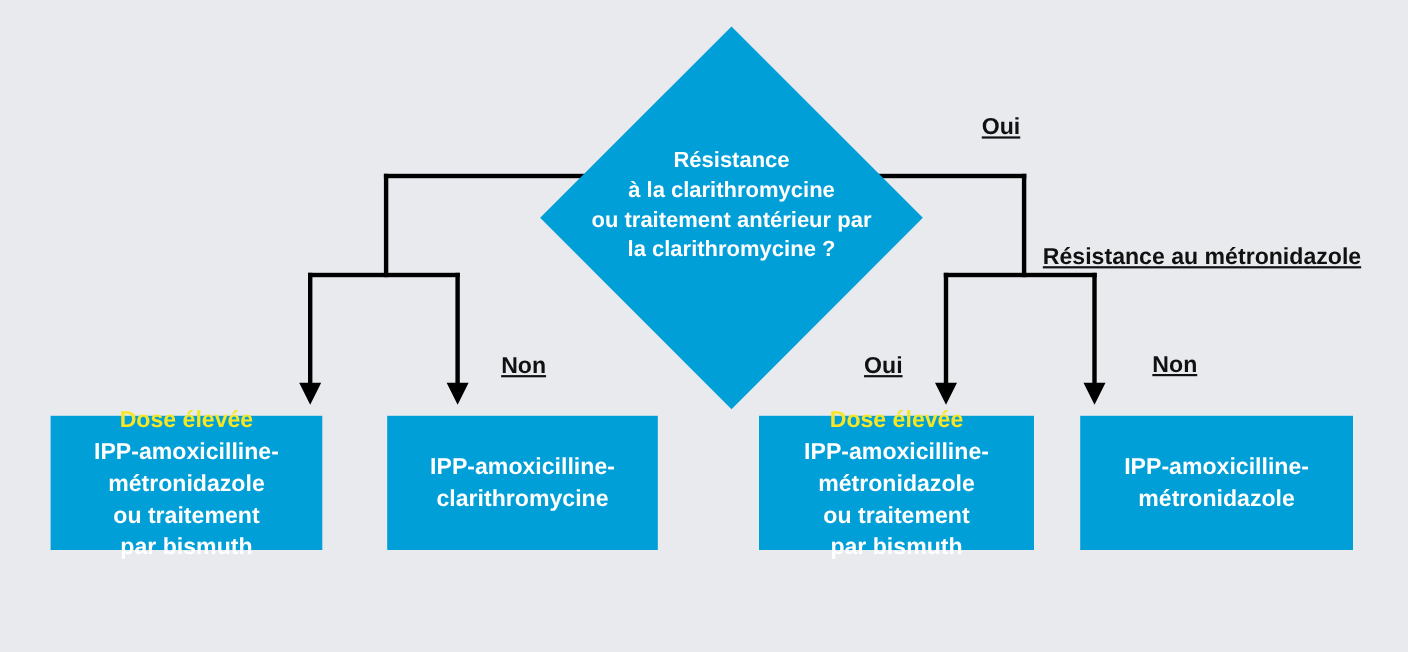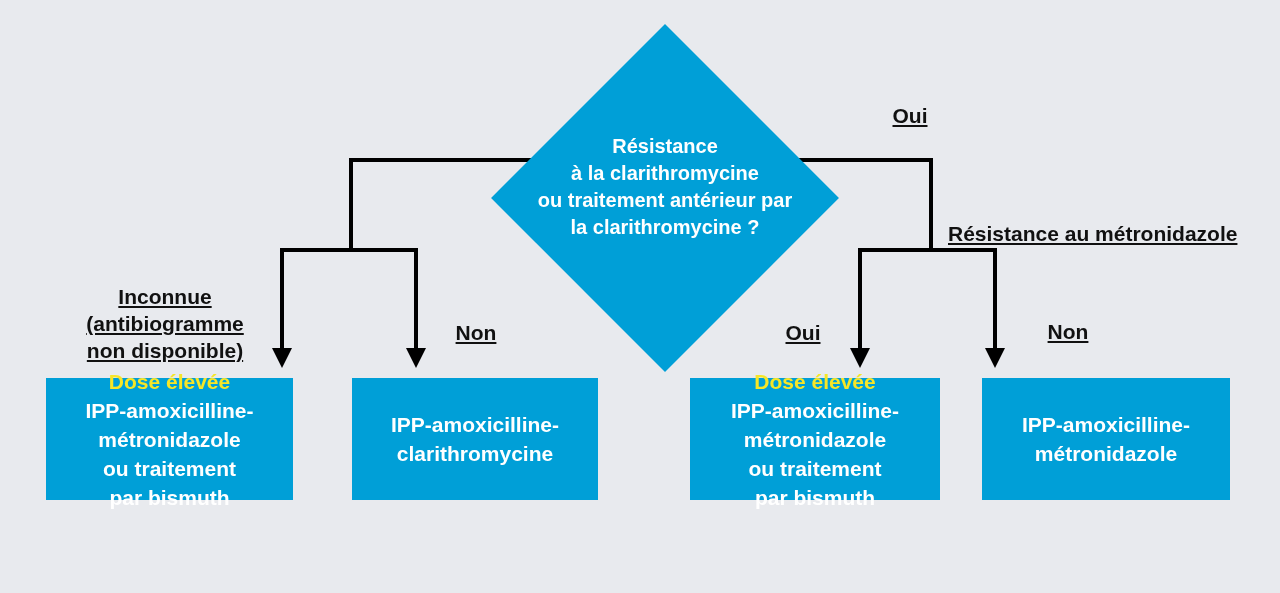--- a/index.html
+++ b/index.html
@@ -94,23 +94,20 @@
   <div class="arrow-head" style="left:985px"></div>
 
   <div class="diamond"></div>
   <div class="diamond-text">Résistance
 à la clarithromycine
 ou traitement antérieur par
 la clarithromycine ?</div>
 
   <div class="label label-oui-top">Oui</div>
   <div class="label label-res-met">Résistance au métronidazole</div>
-  <div class="label label-inconnue">Inconnue
-(antibiogramme
-non disponible)</div>
   <div class="label label-non-left">Non</div>
   <div class="label label-oui-mid">Oui</div>
   <div class="label label-non-right">Non</div>
 
   <div class="box box-1">
     <div class="box-highlight">Dose élevée</div>
     <div class="box-text">IPP-amoxicilline-
 métronidazole
 ou traitement
 par bismuth</div>

